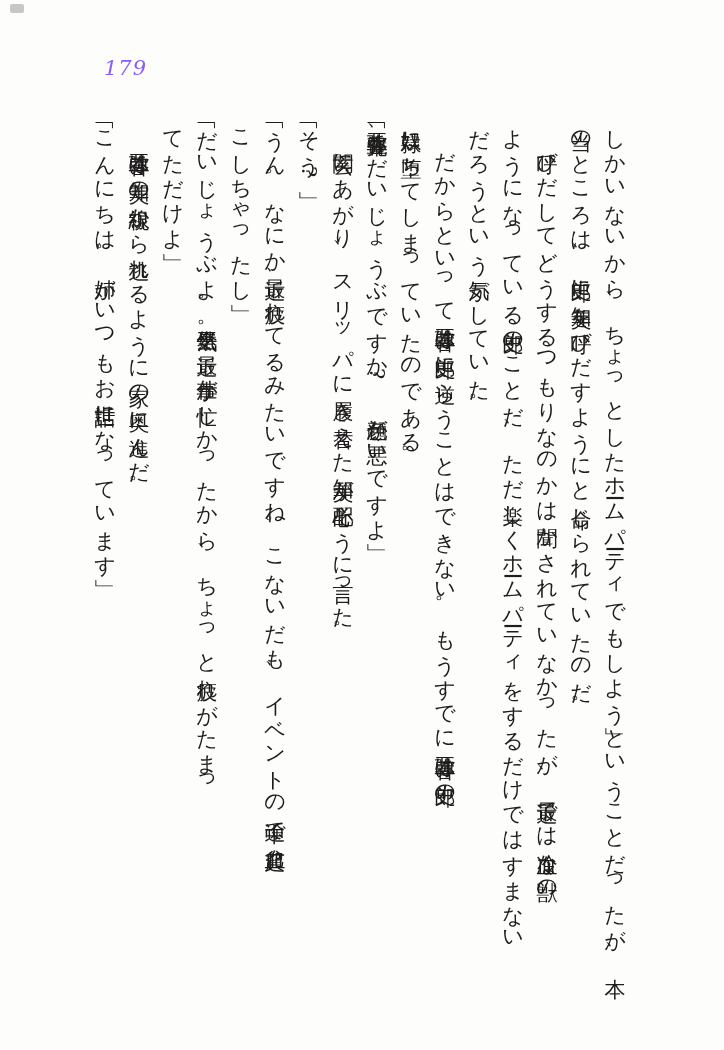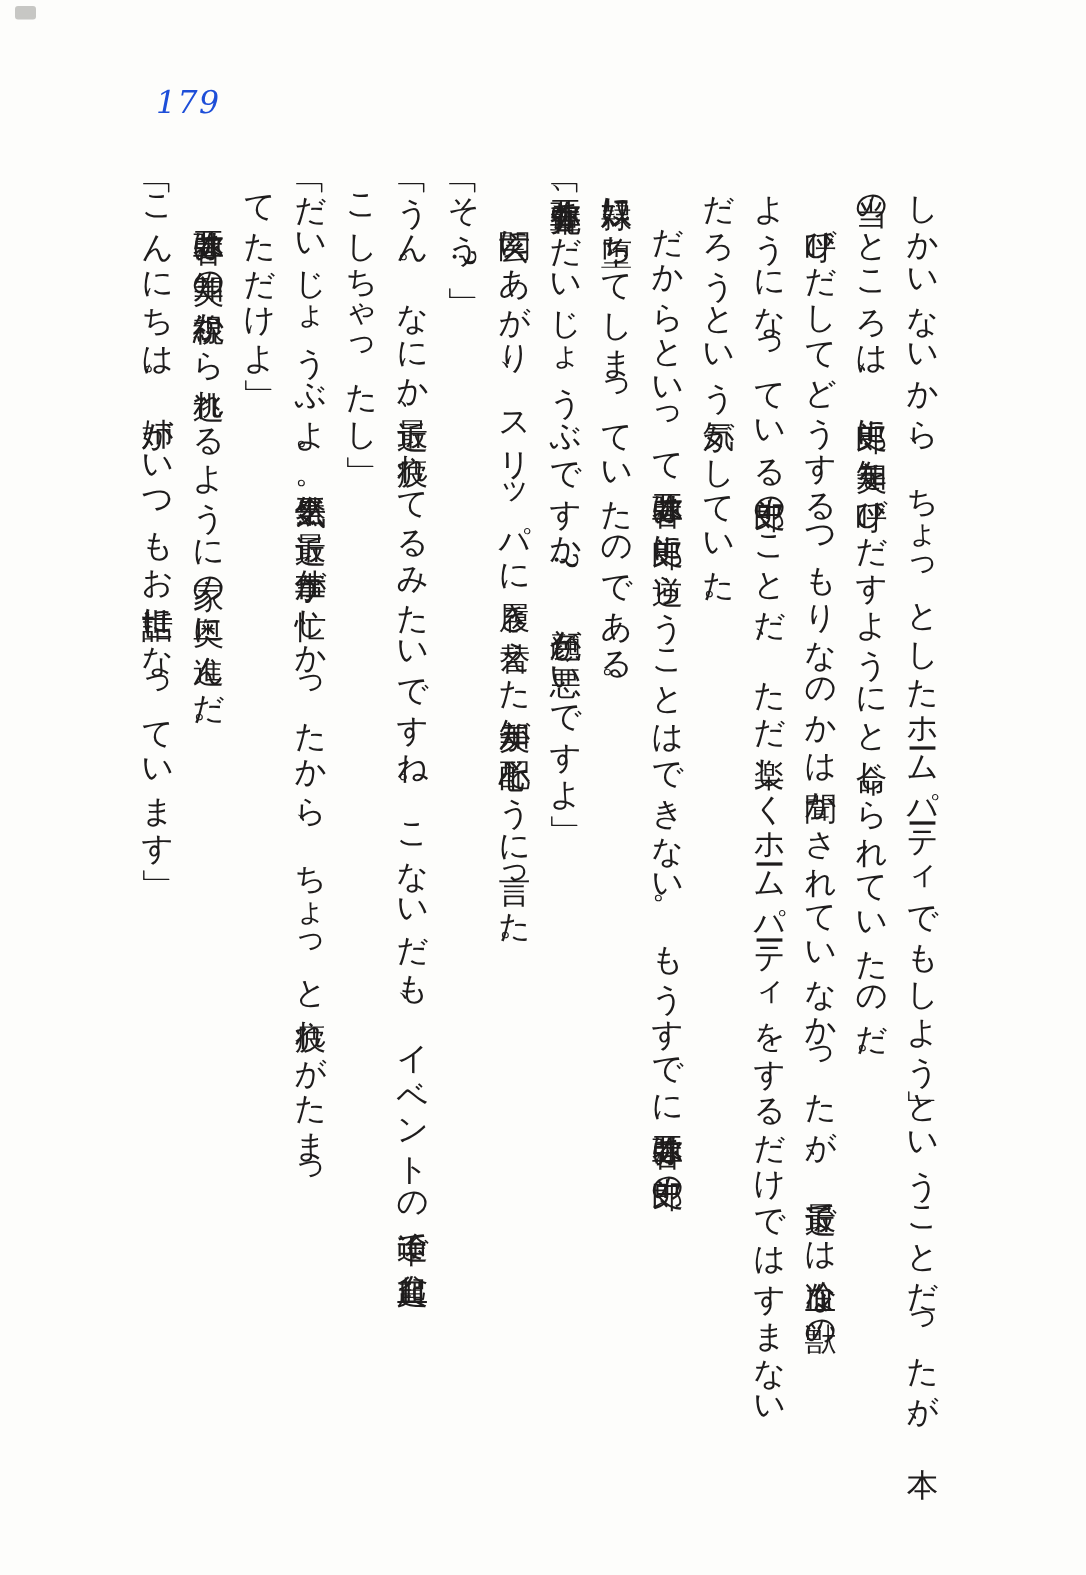--- a/index.html
+++ b/index.html
@@ -27,21 +27,21 @@
     opacity: 0.55;
     border-radius: 2px;
   }
   .page-number {
     position: absolute;
     left: 104px;
     top: 56px;
     font-size: 21px;
     font-style: italic;
     letter-spacing: 1px;
-    color: #1d4ed8;
+    color: #8b5cf6;
   }
   
   .text-block {
     position: absolute;
     top: 115px;
     right: 92px;
     height: 842px;
     writing-mode: vertical-rl;
     text-orientation: mixed;
     color: #1e1c1c;

